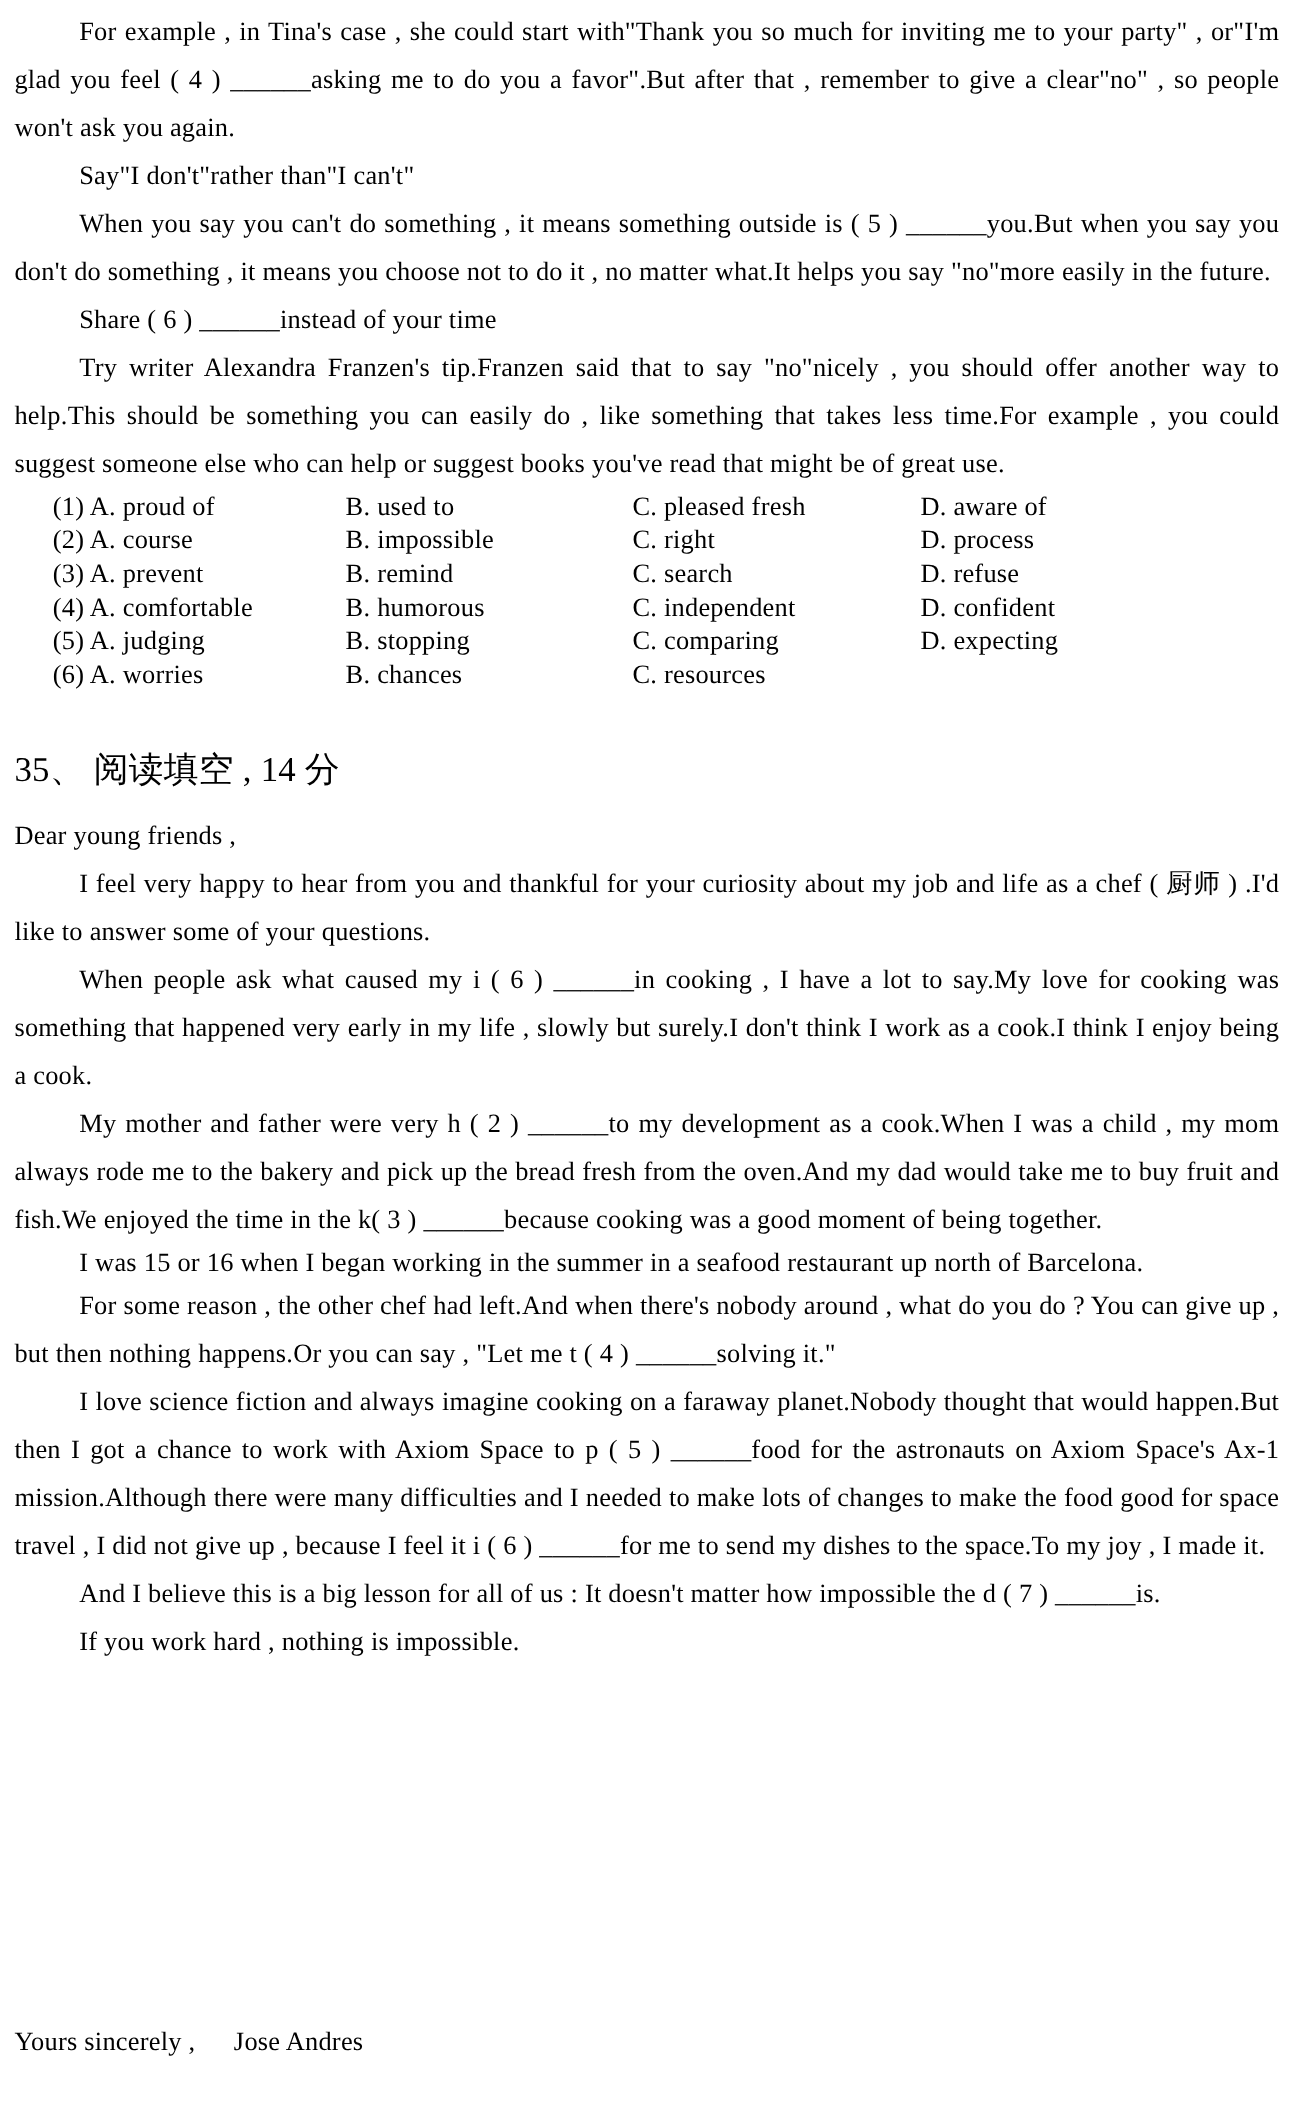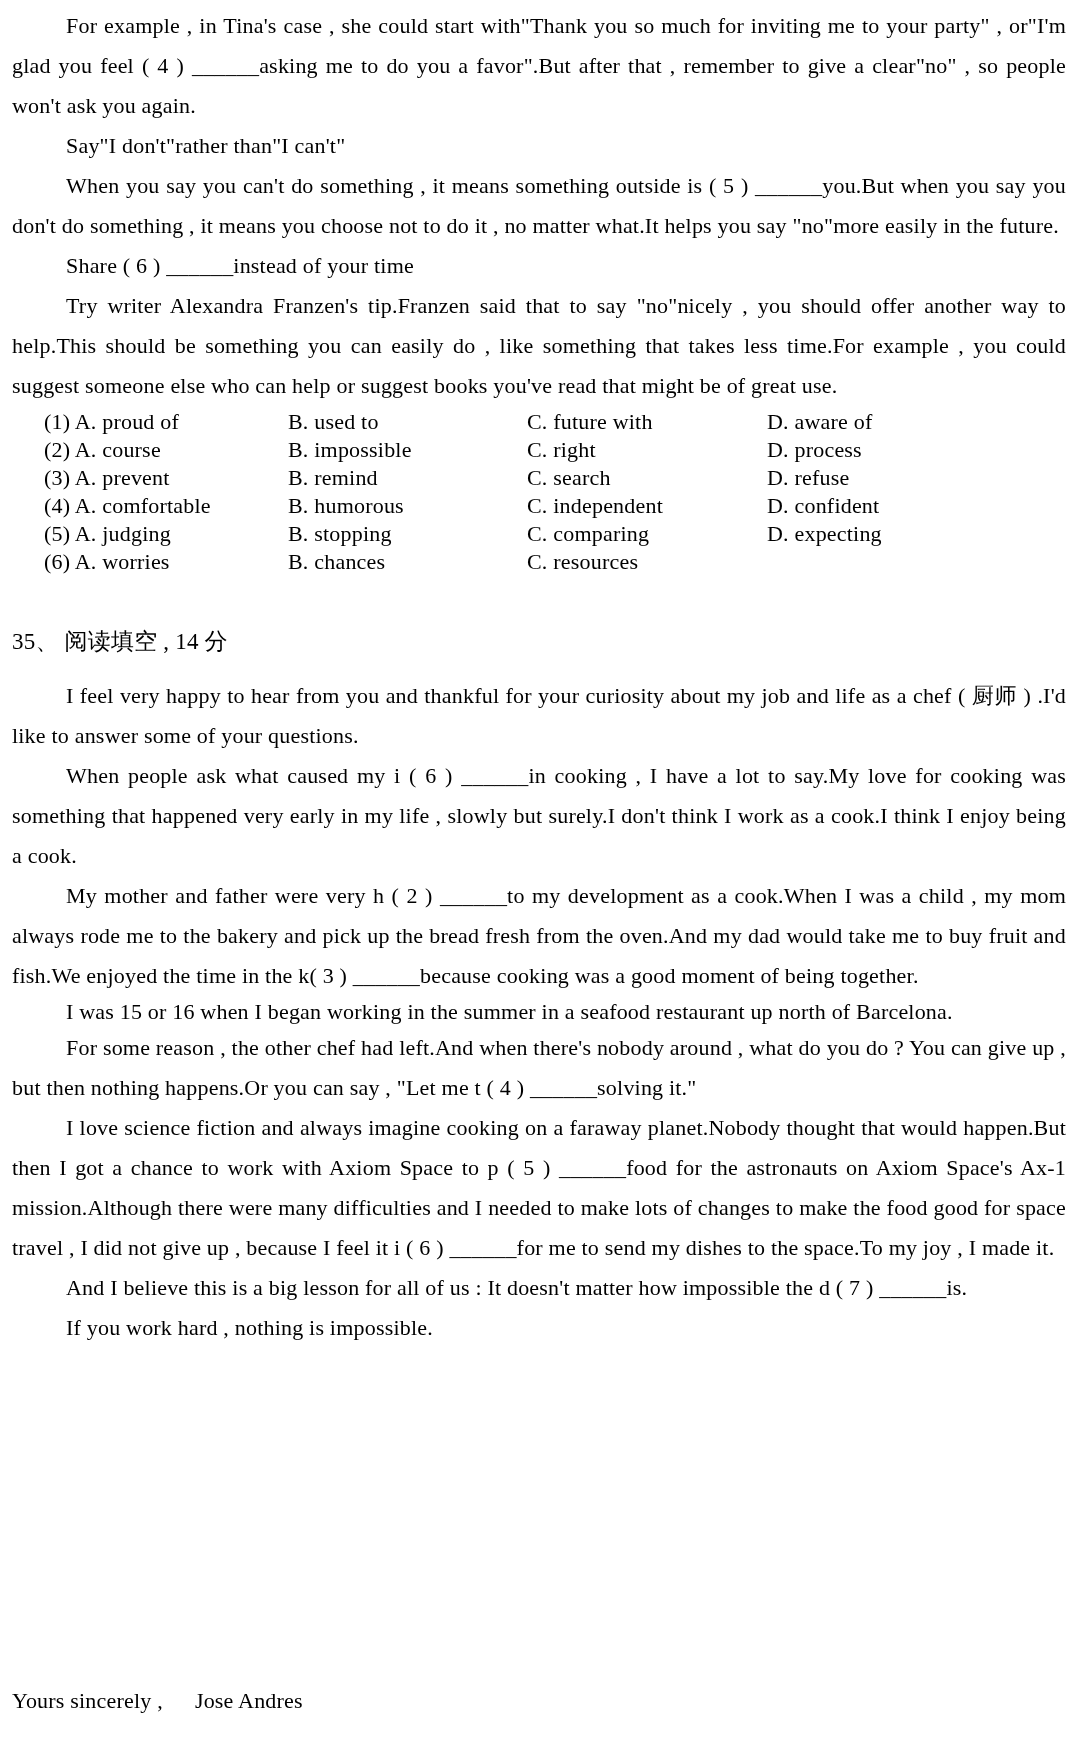--- a/index.html
+++ b/index.html
@@ -41,21 +41,21 @@
     grid-template-columns: 244px 239px 240px 1fr;
     line-height: 28px;
     margin-left: 32px;
   }
   .opt-cell {
     white-space: nowrap;
     overflow: hidden;
   }
   .section-heading {
     font-weight: normal;
-    font-size: 23px;
+    font-size: 29px;
     margin: 46px 0 14px 0;
     line-height: 40px;
   }
   .salutation {
     margin: 0;
     line-height: 40px;
   }
   .signature {
     margin-top: auto;
     padding-bottom: 30px;
@@ -76,21 +76,21 @@
     <p class="para">For example , in Tina's case , she could start with"Thank you so much for inviting me to your party" , or"I'm glad you feel ( 4 )  ______asking me to do you a favor".But after that , remember to give a clear"no" , so people won't ask you again.</p>
     <p class="para">Say"I don't"rather than"I can't"</p>
     <p class="para">When you say you can't do something , it means something outside is ( 5 )  ______you.But when you say you don't do something , it means you choose not to do it , no matter what.It helps you say "no"more easily in the future.</p>
     <p class="para">Share ( 6 )  ______instead of your time</p>
     <p class="para">Try writer Alexandra Franzen's tip.Franzen said that to say "no"nicely , you should offer another way to help.This should be something you can easily do , like something that takes less time.For example , you could suggest someone else who can help or suggest books you've read that might be of great use.</p>
 
     <div class="options">
       <div class="opt-row">
         <span class="opt-cell">(1) A. proud of</span>
         <span class="opt-cell">B. used to</span>
-        <span class="opt-cell">C. future with</span>
+        <span class="opt-cell">C. pleased fresh</span>
         <span class="opt-cell">D. aware of</span>
       </div>
       <div class="opt-row">
         <span class="opt-cell">(2) A. course</span>
         <span class="opt-cell">B. impossible</span>
         <span class="opt-cell">C. right</span>
         <span class="opt-cell">D. process</span>
       </div>
       <div class="opt-row">
         <span class="opt-cell">(3) A. prevent</span>
@@ -114,20 +114,21 @@
         <span class="opt-cell">(6) A. worries</span>
         <span class="opt-cell">B. chances</span>
         <span class="opt-cell">C. resources</span>
       </div>
     </div>
   </section>
 
   <h2 class="section-heading">35、 阅读填空 , 14 分</h2>
 
   <section>
+    <p class="salutation">Dear young friends ,</p>
     <p class="para">I feel very happy to hear from you and thankful for your curiosity about my job and life as a chef ( 厨师 ) .I'd like to answer some of your questions.</p>
     <p class="para">When people ask what caused my i  ( 6 )  ______in cooking , I have a lot to say.My love for cooking was something that happened very early in my life , slowly but surely.I don't think I work as a cook.I think I enjoy being a cook.</p>
     <p class="para">My mother and father were very h ( 2 )  ______to my development as a cook.When I was a child , my mom always rode me to the bakery and pick up the bread fresh from the oven.And my dad would take me to buy fruit and fish.We enjoyed the time in the k( 3 )  ______because cooking was a good moment of being together.</p>
     <p class="para tight">I was 15 or 16 when I began working in the summer in a seafood restaurant up north of Barcelona.</p>
     <p class="para">For some reason , the other chef had left.And when there's nobody around , what do you do ? You can give up , but then nothing happens.Or you can say , "Let me t ( 4 )  ______solving it."</p>
     <p class="para">I love science fiction and always imagine cooking on a faraway planet.Nobody thought that would happen.But then I got a chance to work with Axiom Space to p ( 5 )  ______food for the astronauts on Axiom Space's Ax-1 mission.Although there were many difficulties and I needed to make lots of changes to make the food good for space travel , I did not give up , because I feel it i  ( 6 )  ______for me to send my dishes to the space.To my joy , I made it.</p>
     <p class="para">And I believe this is a big lesson for all of us : It doesn't matter how impossible the d  ( 7 )  ______is.</p>
     <p class="para">If you work hard , nothing is impossible.</p>
   </section>
 

